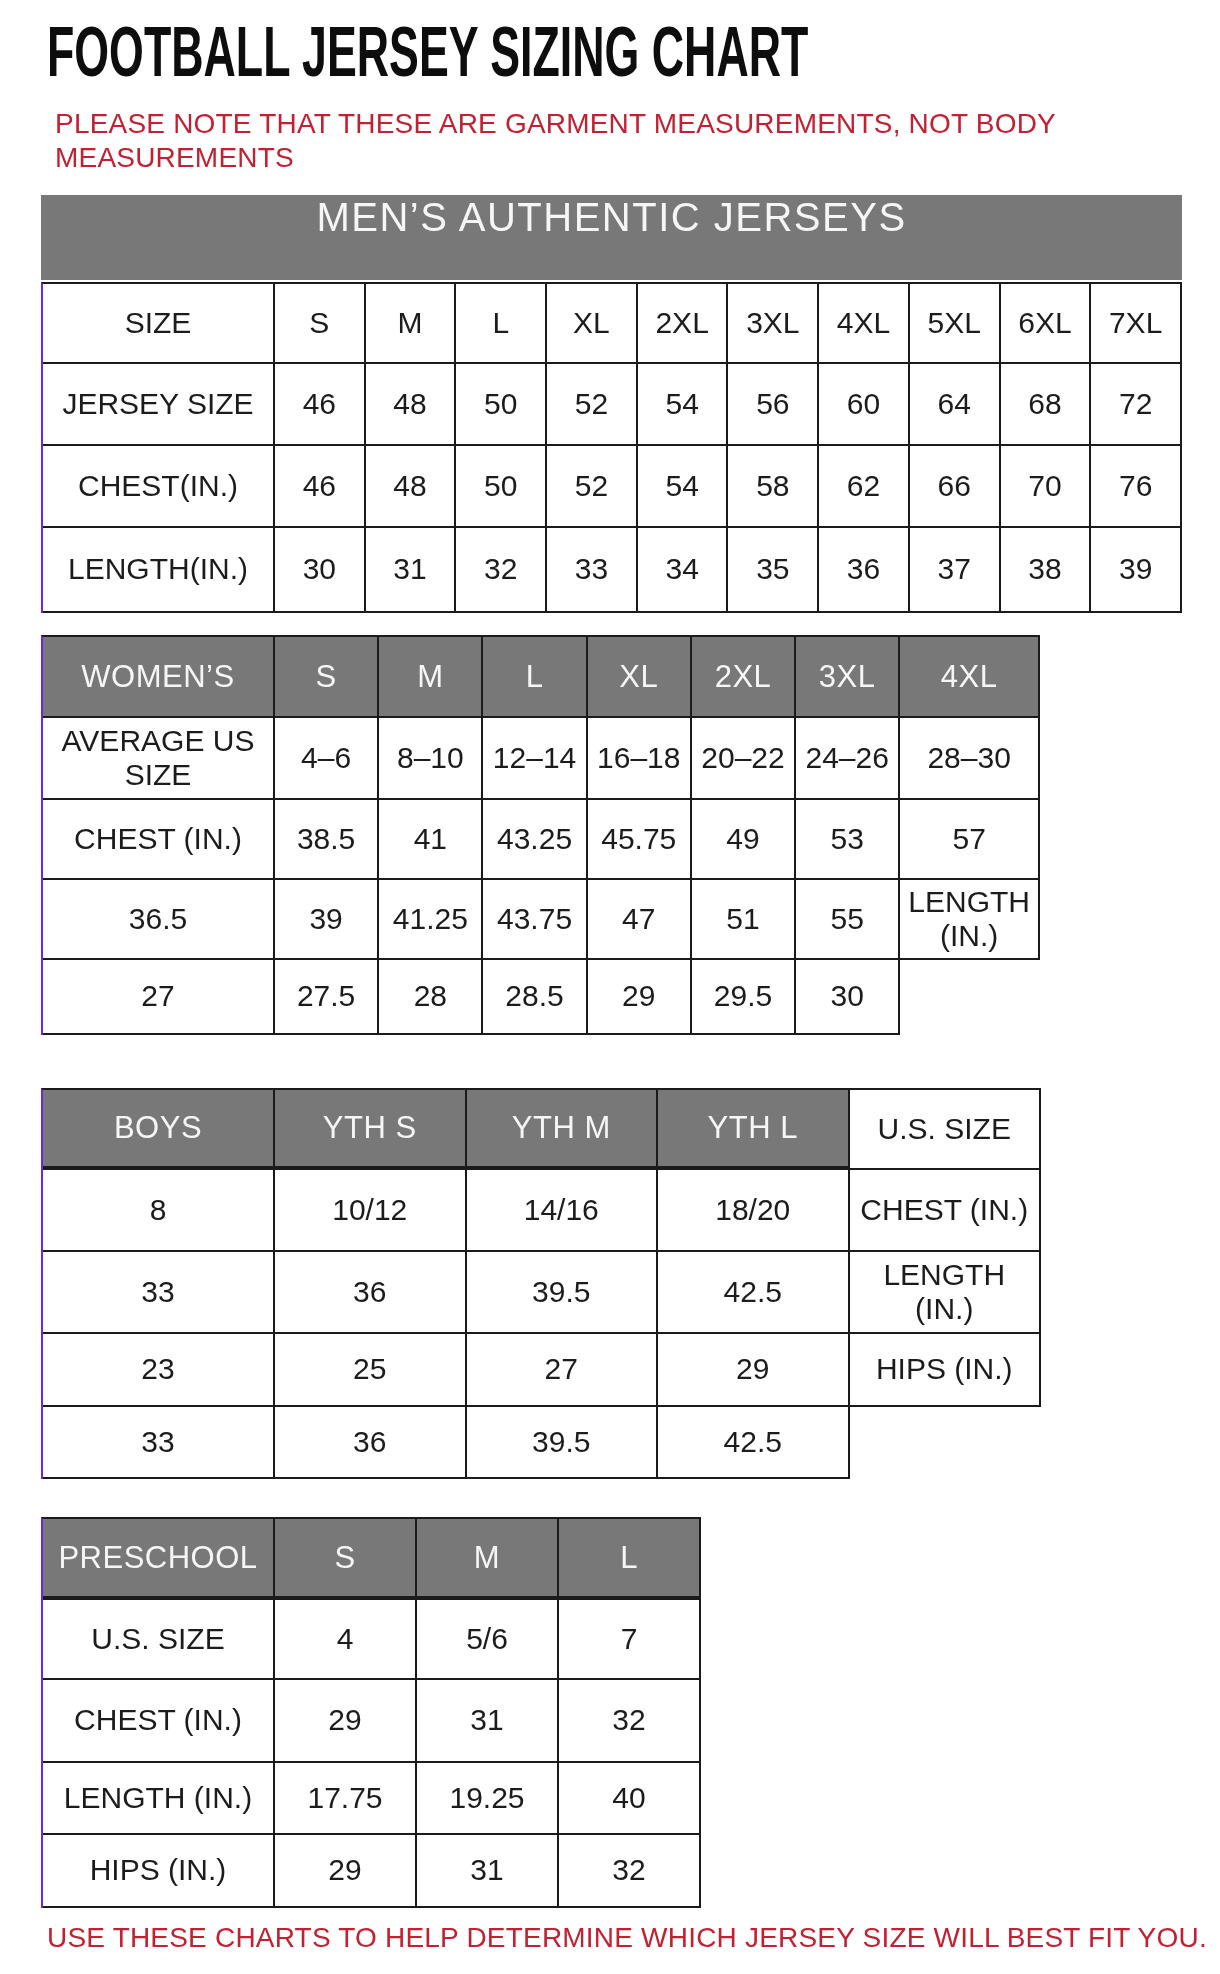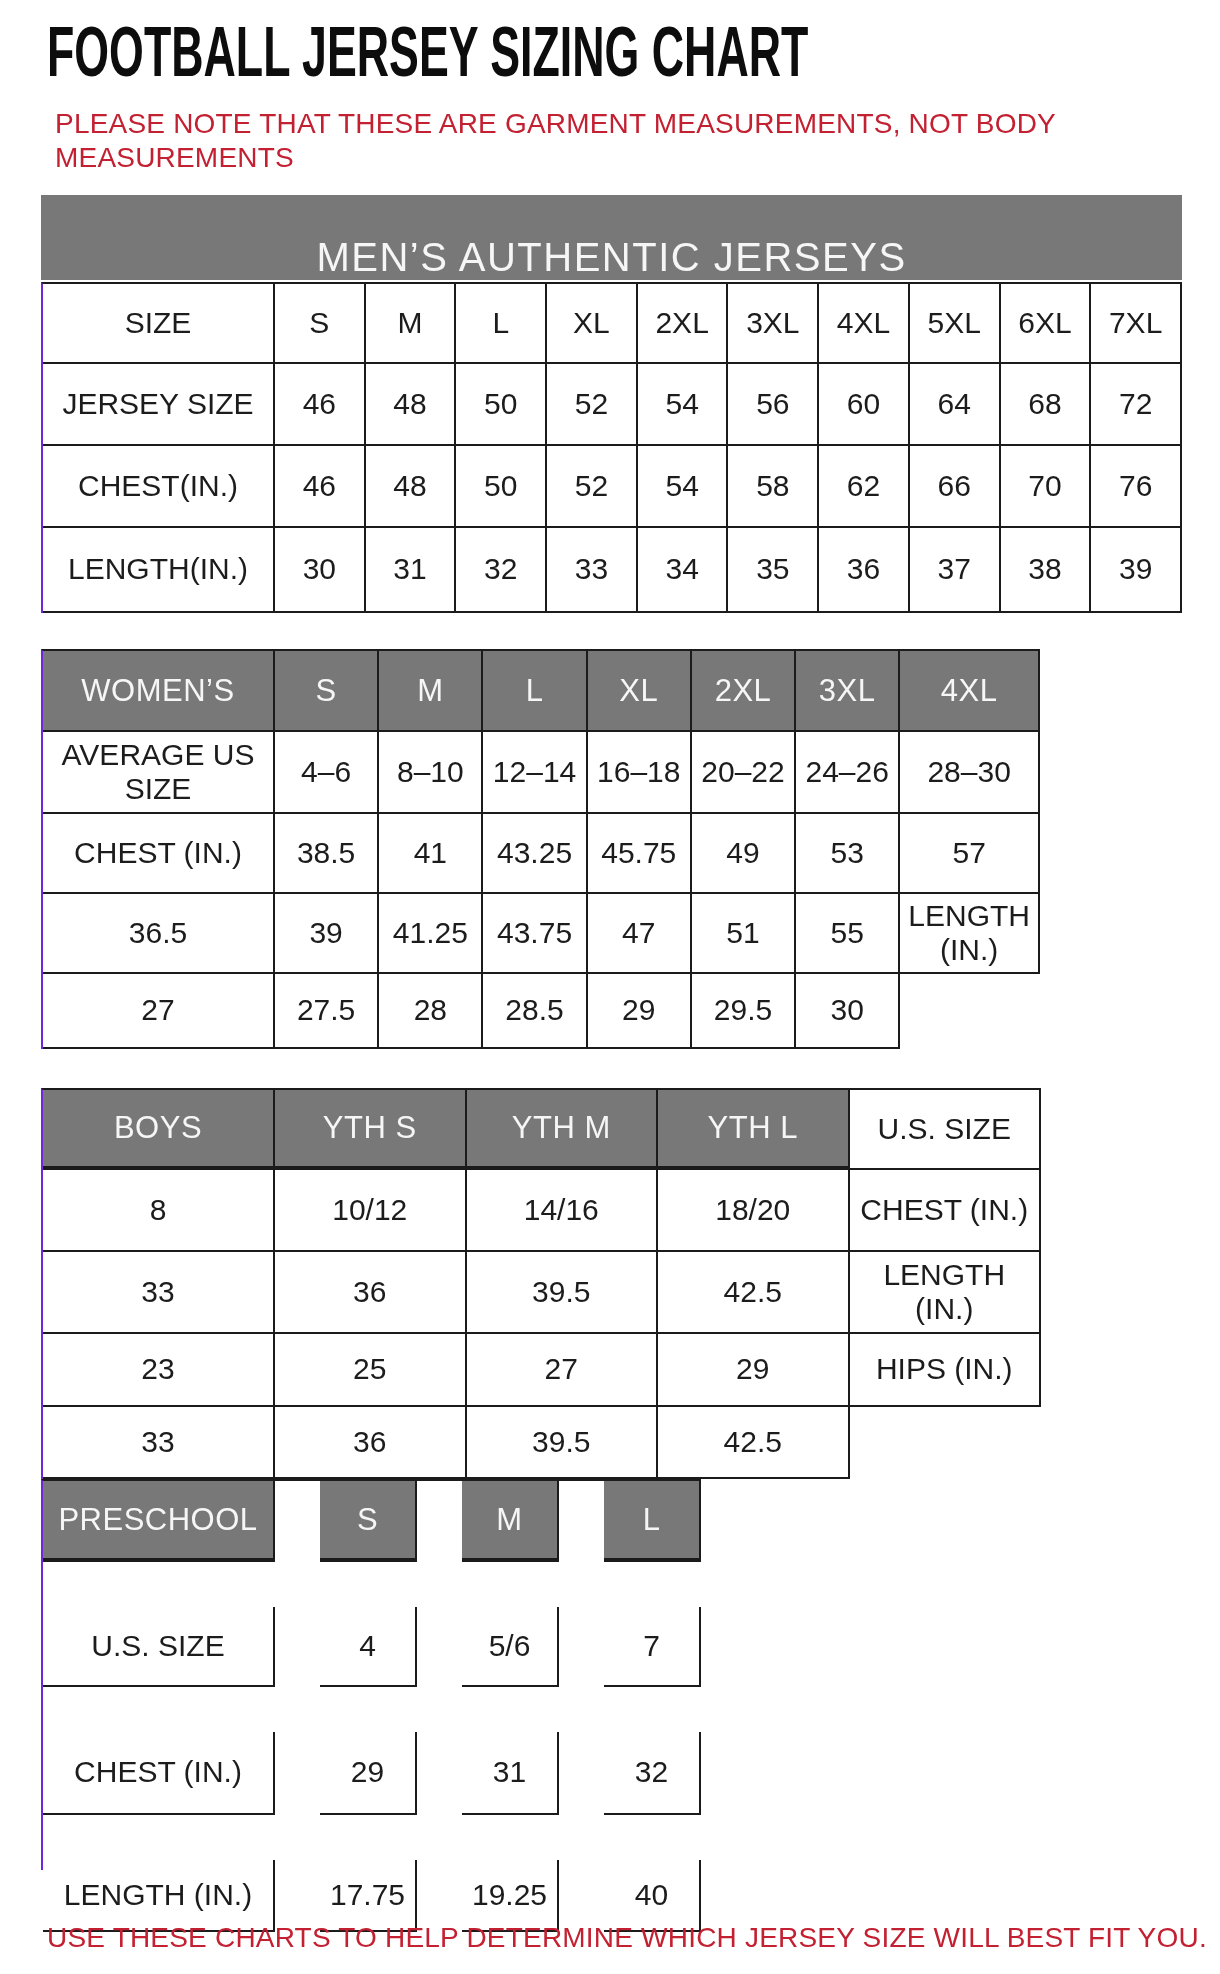--- a/index.html
+++ b/index.html
@@ -8,43 +8,43 @@
 
   .title{position:absolute;left:47px;top:16px;margin:0;
          font-size:71px;font-weight:bold;color:#0d0d0d;line-height:1.0;
          letter-spacing:0px;transform:scaleX(0.63);transform-origin:left top;white-space:nowrap;}
 
   .note{position:absolute;left:47px;top:99px;margin:8px;
         color:#c32032;font-size:28px;line-height:34px;letter-spacing:0.2px;}
   .note span{display:block;}
 
   .banner{position:absolute;left:41px;top:195px;width:1141px;height:85px;
-          background:#787878;color:#f6f6f6;display:flex;align-items:flex-end;justify-content:center;
+          background:#787878;color:#f6f6f6;display:flex;align-items:flex-start;justify-content:center;
           font-size:40px;letter-spacing:1.5px;}
 
   .tbl{position:absolute;display:grid;box-sizing:border-box;
        border-top:2px solid #1b1b1b;border-left:2px solid #6d28d9;background:#ffffff;}
   .tbl>div{box-sizing:border-box;border-right:2px solid #1b1b1b;border-bottom:2px solid #1b1b1b;
        display:flex;align-items:center;justify-content:center;text-align:center;
        font-size:30px;color:#1c1c1c;line-height:1.15;padding:0 8px;}
   .tbl .hcell{background:#787878;color:#f6f6f6;font-size:31px;letter-spacing:0.5px;}
   .boys .hcell,.preschool .hcell{border-bottom-width:4px;}
 
   .mens{left:41px;top:282px;width:1141px;height:331px;
         grid-template-columns:232px repeat(10,1fr);
         grid-template-rows:80px 82px 82px 85px;}
-  .womens{left:41px;top:649px;width:999px;height:400px;
+  .womens{left:41px;top:635px;width:999px;height:400px;
         grid-template-columns:232px repeat(7,1fr);
         grid-template-rows:81px 82px 80px 80px 75px;}
   .boys{left:41px;top:1088px;width:1000px;height:391px;
         grid-template-columns:232px repeat(4,1fr);
         grid-template-rows:80px 82px 82px 73px 72px;}
-  .preschool{left:41px;top:1479px;width:660px;height:391px;
+  .preschool{left:41px;top:1517px;width:660px;height:391px;
         grid-template-columns:232px repeat(3,1fr);
-        grid-template-rows:81px 80px 83px 72px 73px;gap:45px;}
+        grid-template-rows:81px 80px 83px 72px 73px;}
 
   .footer{position:absolute;left:47px;top:1922px;margin:0;
           color:#c32032;font-size:28px;letter-spacing:0.2px;white-space:nowrap;}
 </style>
 </head>
 <body>
 
 <div class="page">
 
   <h1 class="title">FOOTBALL JERSEY SIZING CHART</h1>

